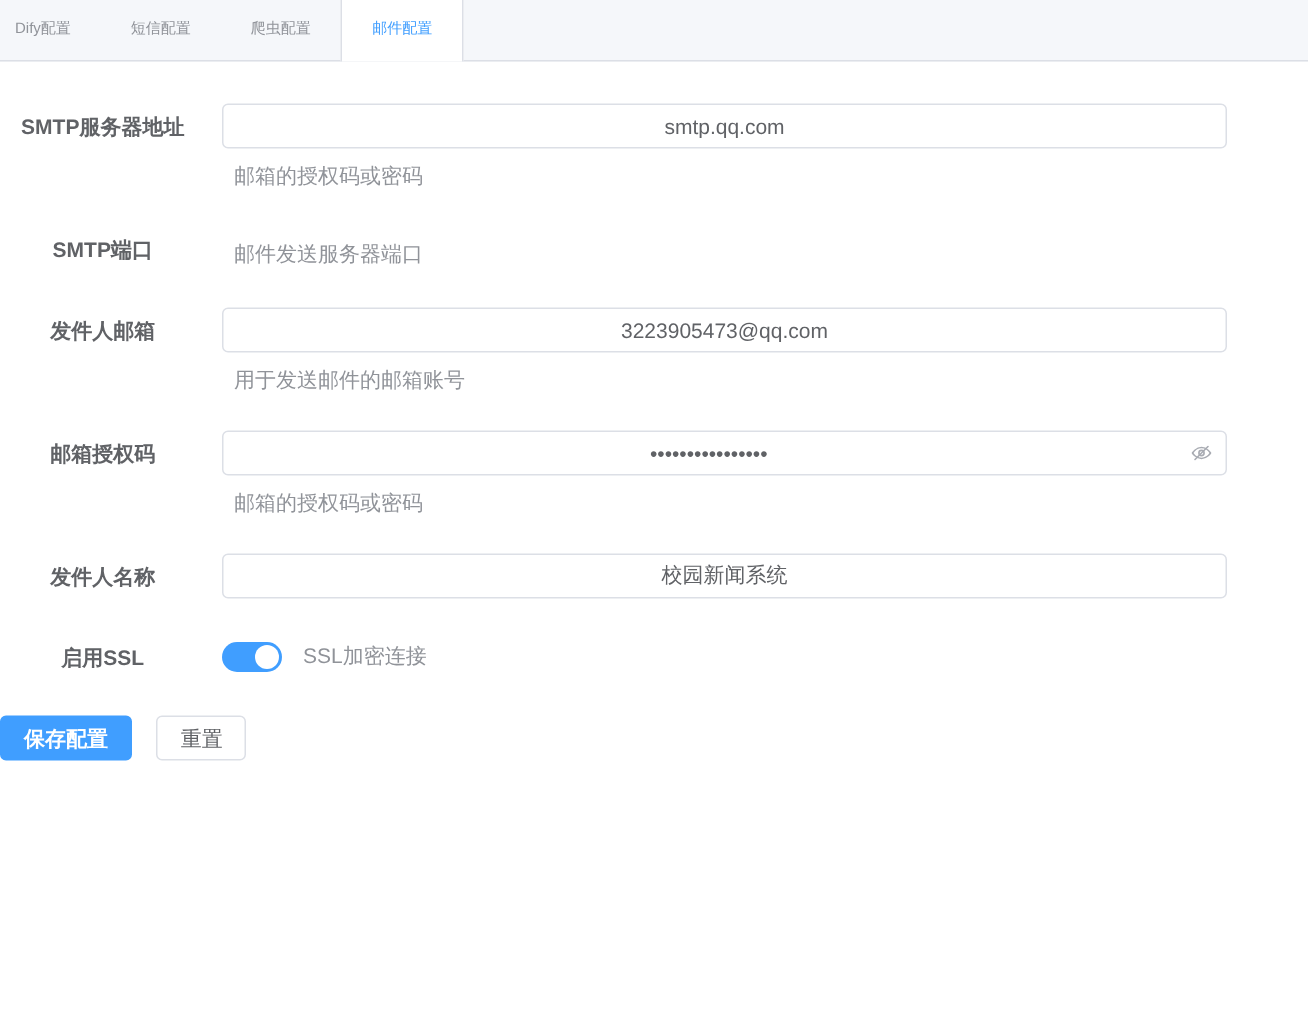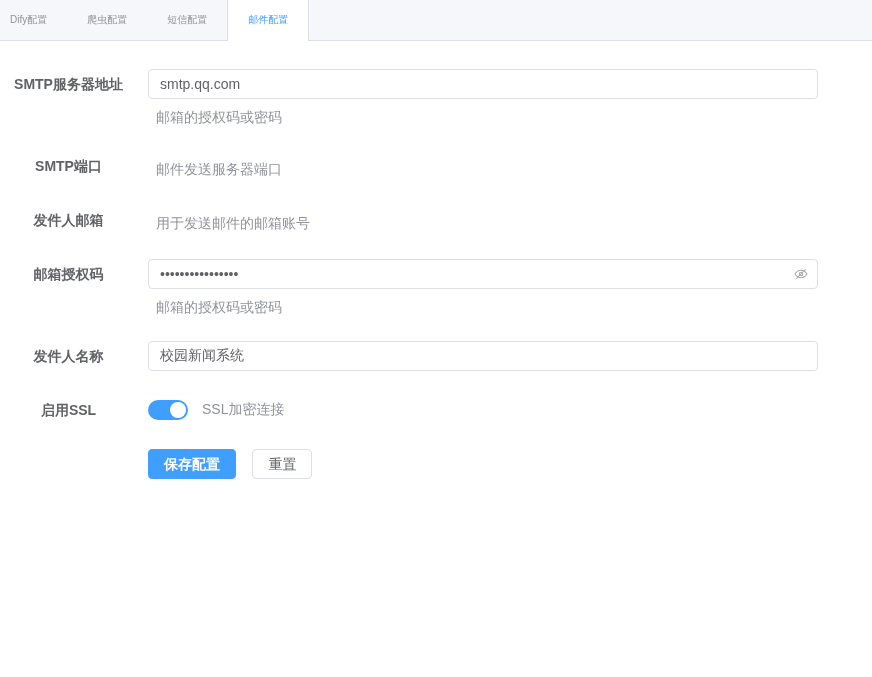--- a/index.html
+++ b/index.html
@@ -71,20 +71,21 @@
     height: 30px;
     box-sizing: border-box;
     border: 1px solid #DCDFE6;
     border-radius: 4px;
     padding: 0 11px;
     font-size: 14px;
     color: #606266;
     background: #ffffff;
     outline: none;
     font-family: inherit;
+    text-align: center;
   }
   .input-wrap { position: relative; }
   .input-wrap .text-input { padding-right: 32px; }
   .eye {
     position: absolute;
     right: 9px;
     top: 50%;
     transform: translateY(-50%);
     width: 16px;
     height: 16px;
@@ -124,21 +125,21 @@
     height: 16px;
     border-radius: 50%;
     background: #ffffff;
   }
   .switch-text {
     margin-left: 14px;
     font-size: 14px;
     color: #909399;
   }
   
-  .buttons-row { margin-bottom: 0; }
+  .buttons-row { margin-bottom: 0; flex-direction: column; }
   .btn {
     height: 30px;
     padding: 0 15px;
     font-size: 14px;
     border-radius: 4px;
     cursor: pointer;
     font-family: inherit;
     line-height: 28px;
   }
   .btn-primary {
@@ -154,22 +155,22 @@
     margin-left: 12px;
   }
 </style>
 </head>
 <body>
 
 <div class="page">
 
   <div class="tabs">
     <div class="tab">Dify配置</div>
+    <div class="tab">短信配置</div>
     <div class="tab">爬虫配置</div>
-    <div class="tab">短信配置</div>
     <div class="tab active">邮件配置</div>
   </div>
 
   <div class="form">
 
     <div class="form-row">
       <label class="form-label">SMTP服务器地址</label>
       <div class="control">
         <input class="text-input" type="text" value="smtp.qq.com" style="">
         <div class="hint">邮箱的授权码或密码</div>
@@ -179,20 +180,21 @@
     <div class="form-row">
       <label class="form-label">SMTP端口</label>
       <div class="control">
         <div class="hint">邮件发送服务器端口</div>
       </div>
     </div>
 
     <div class="form-row">
       <label class="form-label">发件人邮箱</label>
       <div class="control">
+        <input class="text-input" type="text" value="3223905473@qq.com" style="">
         <div class="hint">用于发送邮件的邮箱账号</div>
       </div>
     </div>
 
     <div class="form-row">
       <label class="form-label">邮箱授权码</label>
       <div class="control">
         <div class="input-wrap">
           <input class="text-input" type="text" value="••••••••••••••••" style="">
           <span class="eye">

